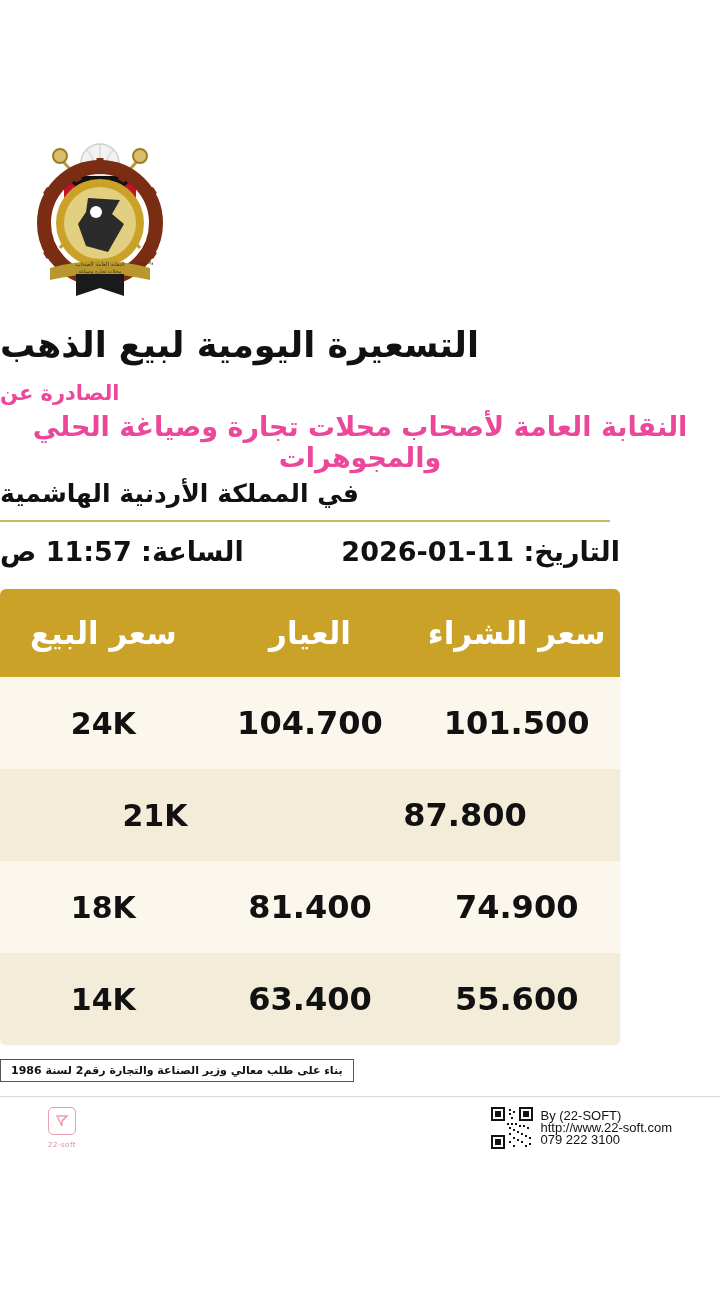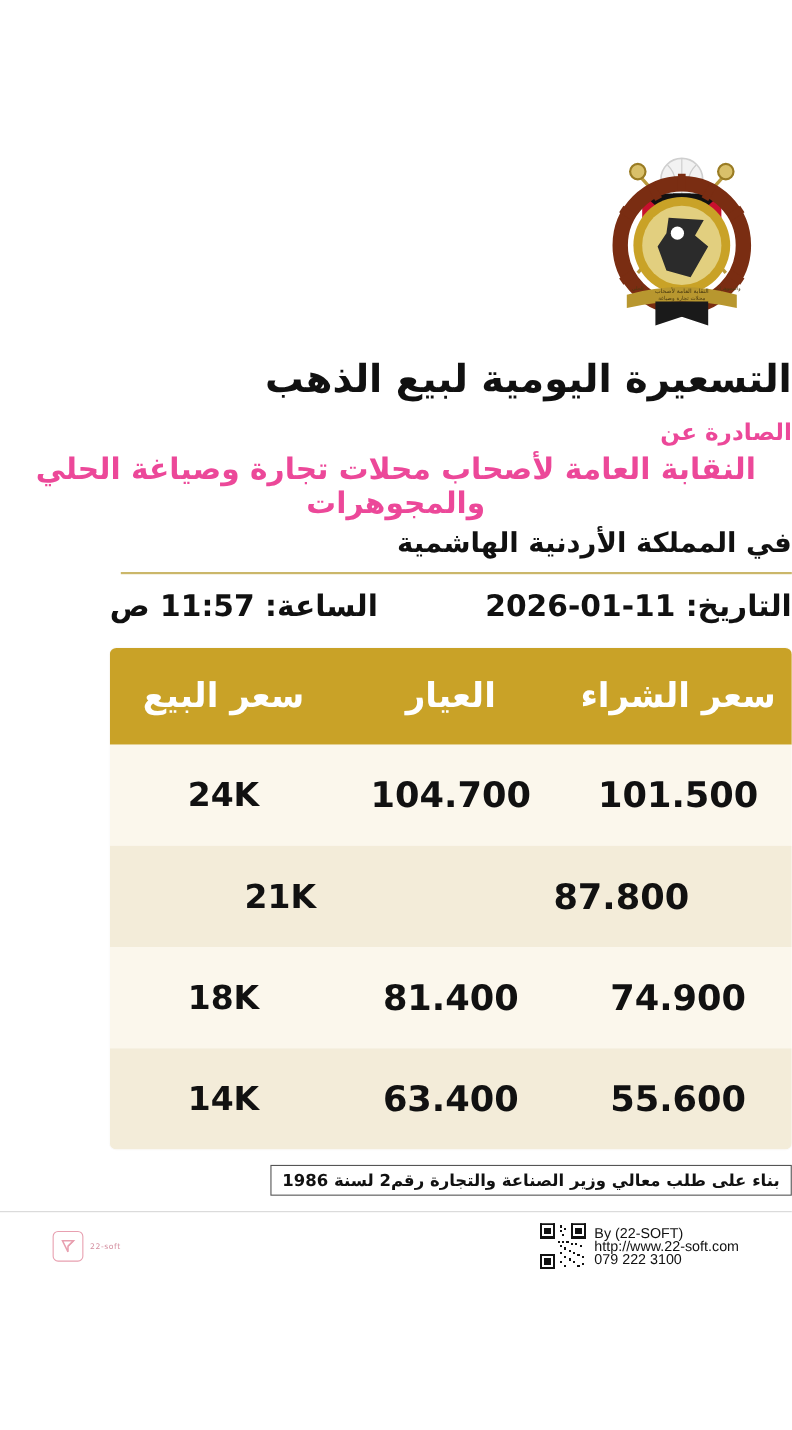--- a/index.html
+++ b/index.html
@@ -13,21 +13,21 @@
     font-family: "DejaVu Sans", "Liberation Sans", sans-serif;
     color: #1a1a1a;
     position: relative;
     overflow: hidden;
   }
   .page {
     width: 720px;
     height: 1300px;
     display: flex;
     flex-direction: column;
-    align-items: flex-start;
+    align-items: flex-end;
     position: relative;
     box-sizing: border-box;
     margin-left: 48px;
   }
 
   
   .emblem-wrap {
     margin-top: 128px;
     width: 200px;
     height: 185px;
@@ -131,21 +131,21 @@
     font-size: 32px;
     font-weight: bold;
     color: #111;
   }
 
   
   .footnote {
     margin-top: 14px;
     border: 1px solid #555;
     padding: 4px 10px;
-    font-size: 15px;
+    font-size: 11px;
     font-weight: bold;
     color: #111;
     direction: rtl;
     background: #fff;
   }
 
   
   .footer-sep {
     margin-top: 14px;
     width: 720px;
@@ -158,21 +158,21 @@
     display: flex;
     flex-direction: row;
     align-items: center;
     justify-content: space-between;
     box-sizing: border-box;
     padding: 0 48px;
     direction: ltr;
   }
   .footer-left {
     display: flex;
-    flex-direction: row;
+    flex-direction: column;
     align-items: center;
     gap: 6px;
   }
   .brand-mark {
     width: 26px; height: 26px;
     border: 1.5px solid #e8a0b0;
     border-radius: 5px;
     display: flex; align-items: center; justify-content: center;
   }
   .brand-mark svg { display:block; }

